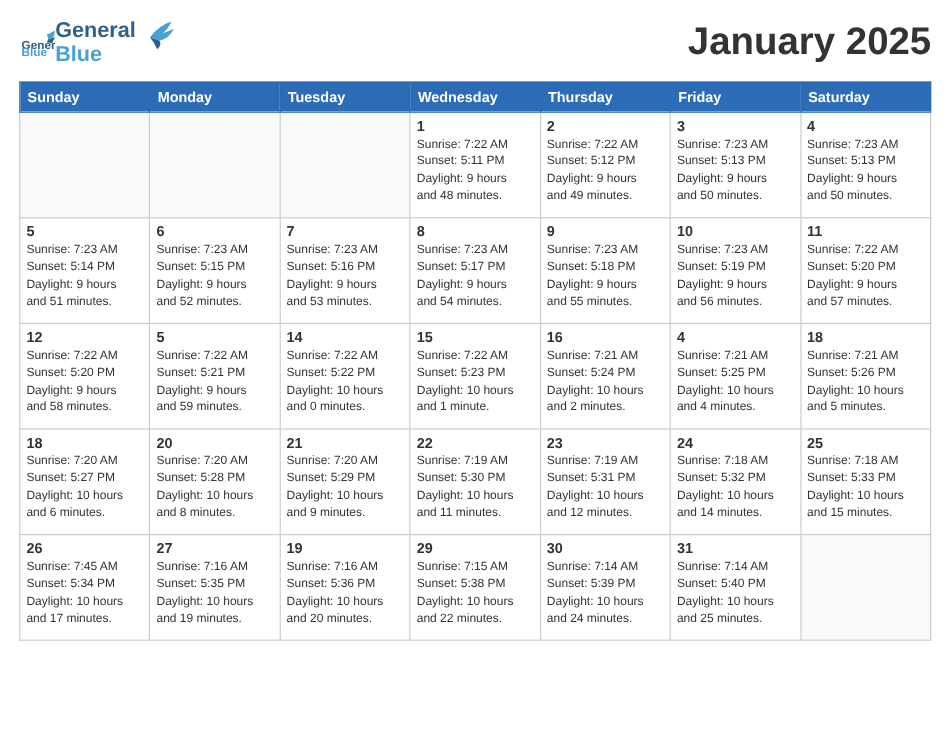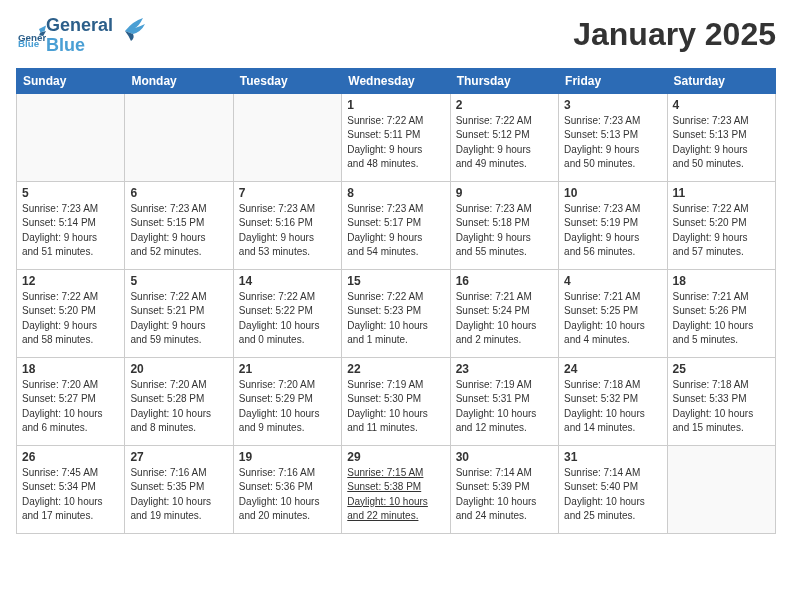--- a/index.html
+++ b/index.html
@@ -323,21 +323,21 @@
           </td>
           <td>
             <span class="day-number">19</span>
             <div class="day-info" style="white-space: pre-line;">Sunrise: 7:16 AM
 Sunset: 5:36 PM
 Daylight: 10 hours
 and 20 minutes.</div>
           </td>
           <td>
             <span class="day-number">29</span>
-            <div class="day-info" style="white-space: pre-line; text-decoration: underline;">Sunrise: 7:15 AM
+            <div class="day-info" style="white-space: pre-line;">Sunrise: 7:15 AM
 Sunset: 5:38 PM
 Daylight: 10 hours
 and 22 minutes.</div>
           </td>
           <td>
             <span class="day-number">30</span>
             <div class="day-info" style="white-space: pre-line;">Sunrise: 7:14 AM
 Sunset: 5:39 PM
 Daylight: 10 hours
 and 24 minutes.</div>

